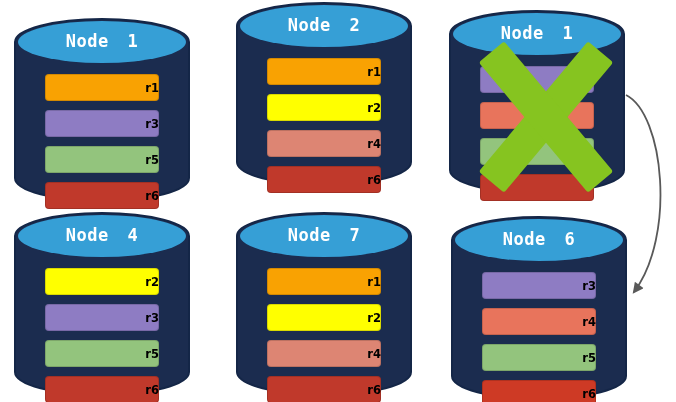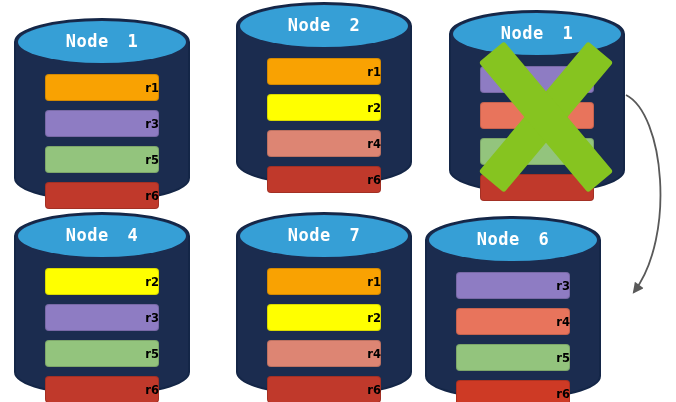--- a/index.html
+++ b/index.html
@@ -151,21 +151,21 @@
         </div>
       <div class="bar" style="background: rgb(221, 133, 115);">
           <span class="bar-label">r4</span>
         </div>
       <div class="bar" style="background: rgb(192, 57, 43);">
           <span class="bar-label">r6</span>
         </div>
     </div>
   </div>
 
-  <div class="node" style="left:424px; top:214px;">
+  <div class="node" style="left:450px; top:214px;">
     <svg class="cyl" width="178" height="188" viewBox="0 0 178 188">
       <path d="M2,26 A87,23 0 0 1 176,26 L176,162 A87,23 0 0 1 2,162 Z" stroke-width="2" fill="#1B2C4F"></path>
       <path d="M2,26 A87,23 0 0 1 176,26 L176,162 A87,23 0 0 1 2,162 Z" fill="none" stroke-width="2" stroke="#142647"></path>
       <ellipse cx="89" cy="26" rx="84" ry="21" fill="#369FD6"></ellipse>
     </svg>
     <div class="node-title">Node 6</div>
     <div class="bars">
       <div class="bar" style="background: rgb(142, 124, 195);">
           <span class="bar-label">r3</span>
         </div>

